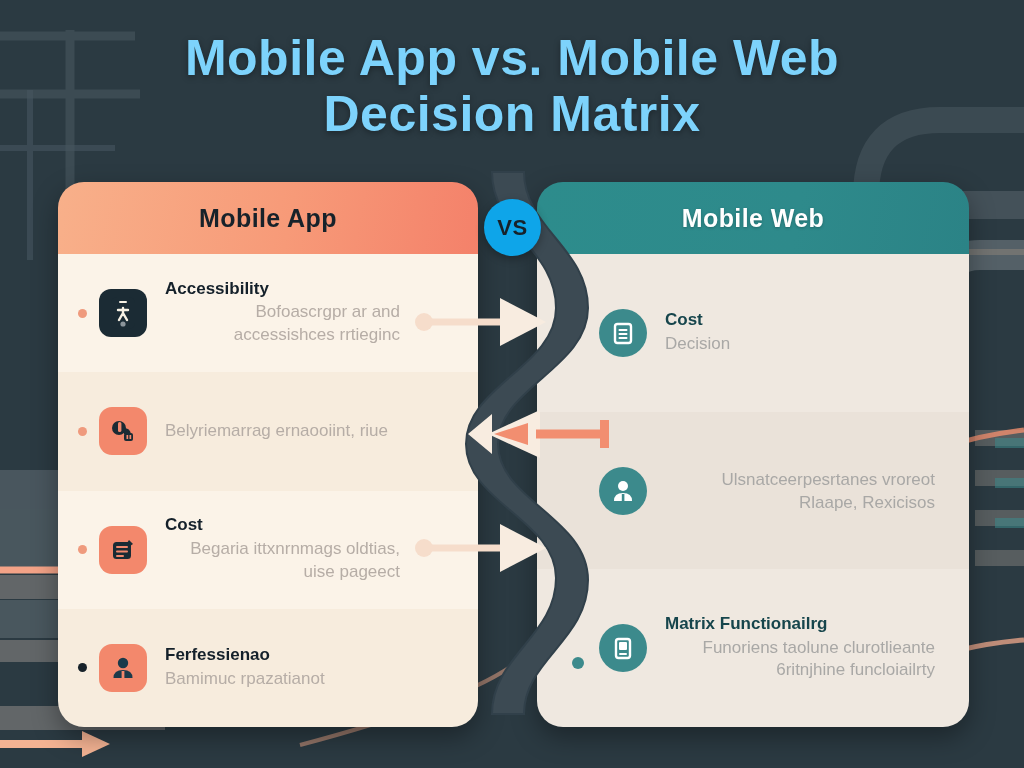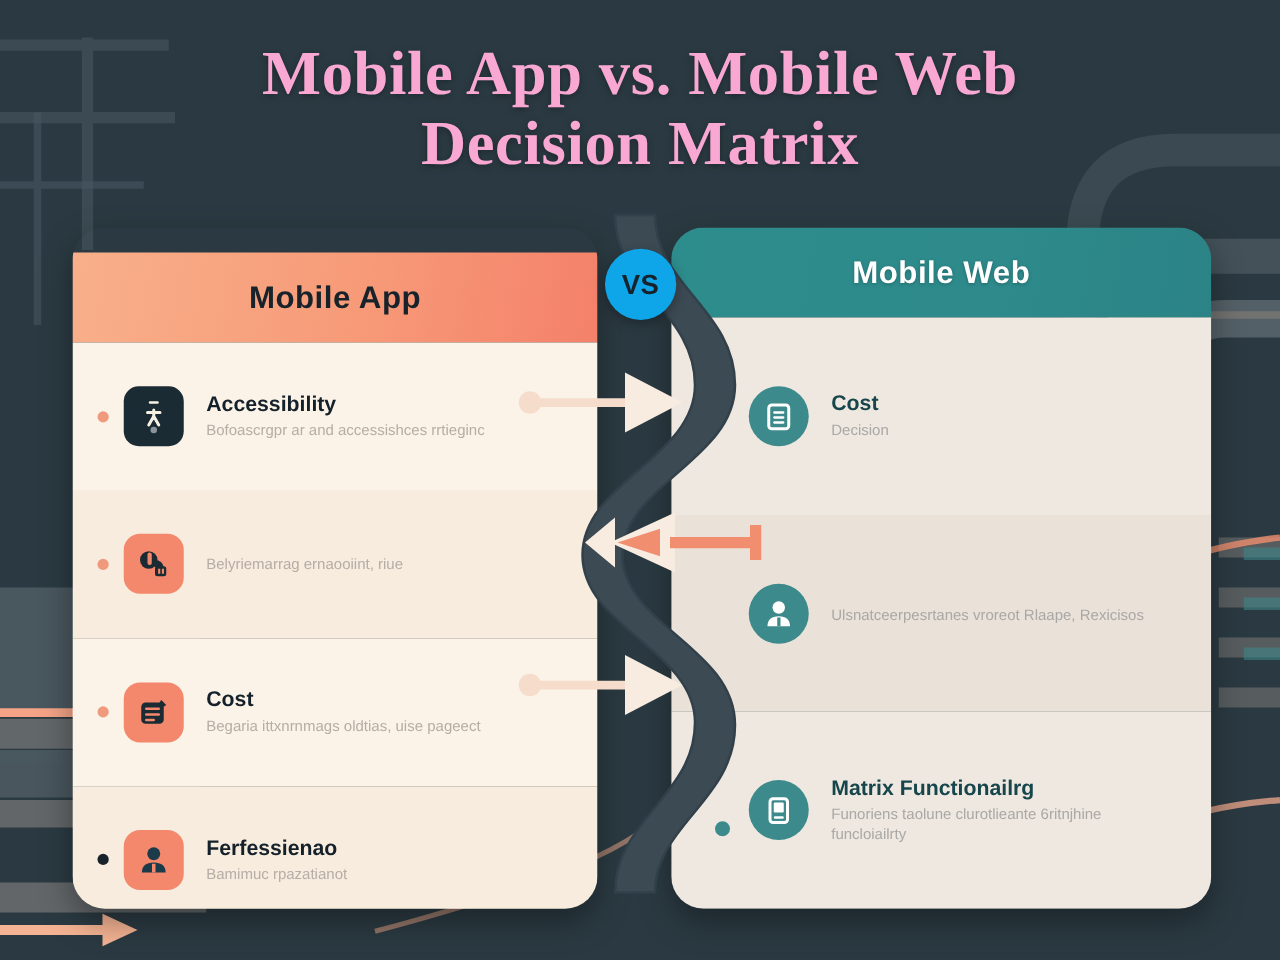--- a/index.html
+++ b/index.html
@@ -13,45 +13,43 @@
   
   #bg { position:absolute; inset:0; overflow:hidden; }
   #bg svg { position:absolute; inset:0; }
 
   
   .title-wrap {
     position:absolute; left:0; right:0; top:30px;
     text-align:center; z-index:5;
   }
   .title-line {
-    font-size:50px; font-weight:bold; color:#f9a8d4;
+    font-size:50px; font-weight:bold; color:#7dd3fc;
     letter-spacing:0.5px; line-height:1.12;
     text-shadow:0 2px 6px rgba(0,0,0,0.35);
-    font-family:Liberation Serif, serif;
   }
 
   
   .board { position:absolute; inset:0; z-index:4; }
 
   .card {
     position:absolute; top:182px; height:545px;
     border-radius:26px; overflow:hidden;
     box-shadow:0 10px 26px rgba(0,0,0,0.35);
   }
   .card.left  { left:58px;  width:420px; }
   .card.right { left:537px; width:432px; }
 
   .card-head {
     height:72px; display:flex; align-items:center; justify-content:center;
     font-size:25px; font-weight:bold; letter-spacing:0.4px;
   }
   .card.left  .card-head {
     background:linear-gradient(100deg,#f8b08a 0%,#f79a78 55%,#f4816a 100%);
     color:#17222a;
-    margin-top:20px;
   }
   .card.right .card-head {
     background:linear-gradient(100deg,#2d8c8c 0%,#2e8a8b 60%,#2b8386 100%);
     color:#ffffff;
     text-shadow:0 1px 3px rgba(0,0,0,0.25);
   }
 
   .card-body { height:473px; display:flex; flex-direction:column; }
 
   .row {
@@ -79,22 +77,23 @@
   .icon-box svg { display:block; }
 
   .texts { min-width:0; }
   .row-title {
     font-size:17px; font-weight:bold; line-height:1.15;
     margin-bottom:3px;
   }
   .card.left  .row-title { color:#14202a; }
   .card.right .row-title { color:#16454c; }
   .row-sub {
-    font-size:12px; line-height:1.35; color:#b6ada6;
+    font-size:17px; line-height:1.35; color:#b6ada6;
     max-width:235px;
+    text-align:right;
   }
   .card.right .row-sub { color:#a9a8a6; max-width:270px; }
   .row-sub.faded { color:#bdb9b4; }
 
   
   #center { position:absolute; inset:0; z-index:6; pointer-events:none; }
   .vs-badge {
     position:absolute; left:484px; top:199px;
     width:57px; height:57px; border-radius:50%;
     background:#0ea5e9;

